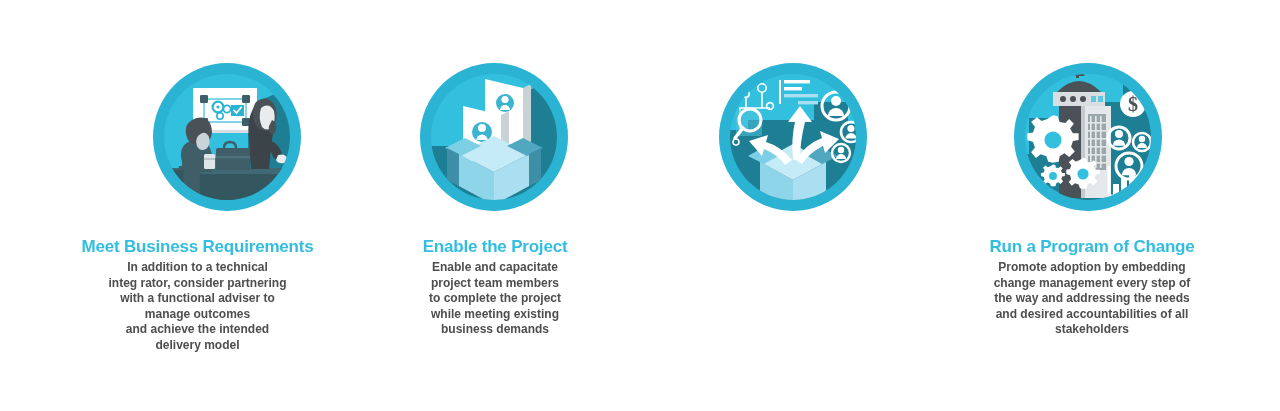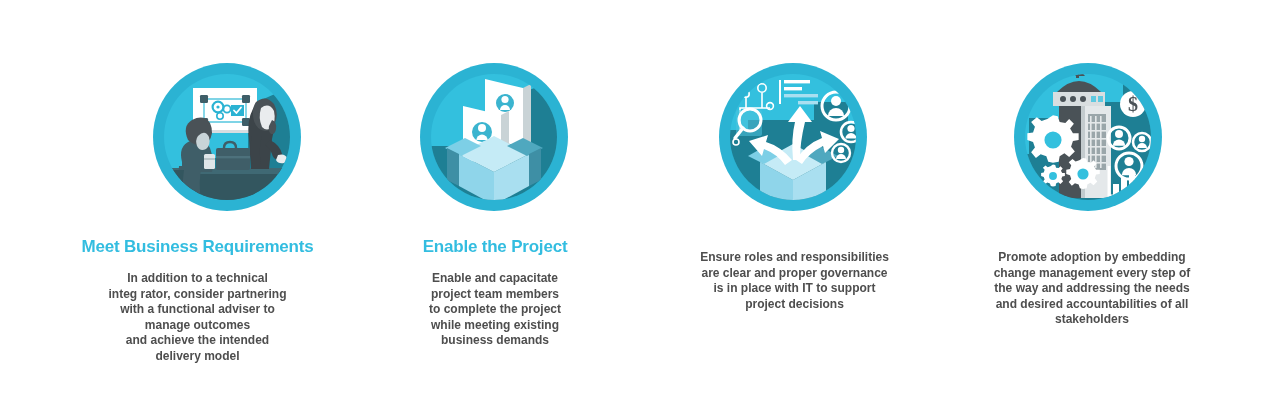--- a/index.html
+++ b/index.html
@@ -61,21 +61,21 @@
     color: #33bde0;
     font-size: 17px;
     font-weight: bold;
     letter-spacing: -0.2px;
     line-height: 21px;
     white-space: nowrap;
     text-align: center;
   }
 
   .body-text {
-    margin-top: 14px;
+    margin-top: 3px;
     color: #4e4e4e;
     font-size: 12px;
     font-weight: bold;
     line-height: 15.5px;
     white-space: pre-line;
   }
 </style>
 </head>
 <body>
 
@@ -248,24 +248,20 @@
           <circle cx="133" cy="66.5" r="3.6" fill="#ffffff"></circle>
           <path d="M133 71 a5.6 5.6 0 0 1 5.6 5.6 l-11.2 0 a5.6 5.6 0 0 1 5.6 -5.6 Z" fill="#ffffff"></path>
           <circle cx="123" cy="91" r="9" fill="none" stroke="#ffffff" stroke-width="2.4"></circle>
           <circle cx="123" cy="88" r="3.2" fill="#ffffff"></circle>
           <path d="M123 92 a5 5 0 0 1 5 5 l-10 0 a5 5 0 0 1 5 -5 Z" fill="#ffffff"></path>
         </g>
       </svg>
     </div>
 
     <div class="text-block">
-      <div class="body-text">Ensure roles and responsibilities
-are clear and proper governance
-is in place with IT to support
-project decisions</div>
     </div>
   </div>
 
   <div class="panel panel-4">
 
     <div class="circle-wrap">
       <svg viewBox="0 0 150 150" xmlns="http://www.w3.org/2000/svg">
         <defs>
           <clipPath id="c4">
               <circle cx="75" cy="75" r="63"></circle>
@@ -339,20 +335,21 @@
 
           <path d="M96 104 L96 134 L126 134" stroke="#ffffff" stroke-width="3" fill="none"></path>
           <rect x="100" y="122" width="6" height="12" fill="#ffffff"></rect>
           <rect x="108" y="116" width="6" height="18" fill="#ffffff"></rect>
           <rect x="116" y="110" width="6" height="24" fill="#ffffff"></rect>
         </g>
       </svg>
     </div>
 
     <div class="text-block">
+      <div class="headline">Run a Program of Change</div>
       <div class="body-text">Promote adoption by embedding
 change management every step of
 the way and addressing the needs
 and desired accountabilities of all
 stakeholders</div>
     </div>
   </div>
 
 </div>
 

